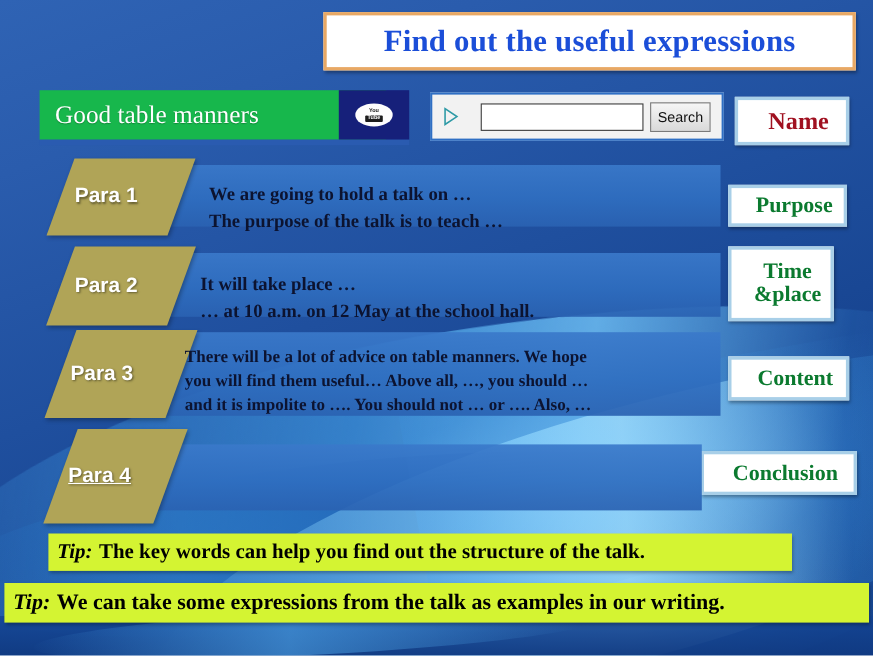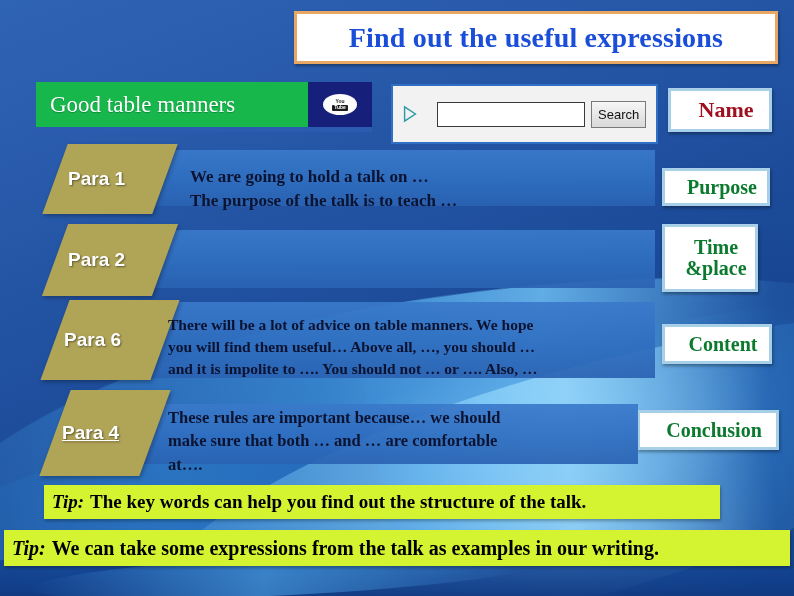--- a/index.html
+++ b/index.html
@@ -101,21 +101,21 @@
     padding: 0.5px 2px; border-radius: 1px; font-family: "Liberation Sans", sans-serif;
     margin-top: 1px;
   }
   #topic-underline {
     position: absolute; left: 0; top: 45px; width: 336px; height: 5px;
     background: #2a5bb0;
   }
 
   
   #search-box {
-    position: absolute; left: 391px; top: 84px; width: 267px; height: 60px;
+    position: absolute; left: 391px; top: 84px; width: 267px; height: 44px;
     background: #f2f2f2;
     border: 2px solid #2f6fc4;
     display: flex; align-items: center;
   }
   #play-icon { margin-left: 8px; width: 18px; height: 18px; flex: none; }
   #search-input {
     margin-left: 18px; width: 148px; height: 25px;
     background: #ffffff;
     border: 1px solid #3a3a3a;
     font-family: "Liberation Sans", sans-serif;
@@ -278,42 +278,41 @@
     <div class="body">
       <span class="ln">We are going to hold a talk on …</span>
       <span class="ln">The purpose of the talk is to teach …</span>
     </div>
   </div>
 
   <div class="row" id="row2">
     <div class="ribbon"></div>
     <div class="tag"></div>
     <div class="tag-label">Para 2</div>
+    <div class="body">
+      <span class="ln">It will take place …</span>
+      <span class="ln">… at 10 a.m. on 12 May at the school hall.</span>
+    </div>
   </div>
 
   <div class="row" id="row3">
     <div class="ribbon"></div>
     <div class="tag"></div>
-    <div class="tag-label">Para 6</div>
+    <div class="tag-label">Para 3</div>
     <div class="body">
       <span class="ln">There will be a lot of advice on table manners. We hope</span>
       <span class="ln">you will find them useful…   Above all, …, you should …</span>
       <span class="ln">and it is impolite to …. You should not … or …. Also, …</span>
     </div>
   </div>
 
   <div class="row" id="row4">
     <div class="ribbon"></div>
     <div class="tag"></div>
     <div class="tag-label">Para 4</div>
-    <div class="body">
-      <span class="ln">These rules are important because… we should</span>
-      <span class="ln">make sure that both … and … are comfortable</span>
-      <span class="ln">at….</span>
-    </div>
   </div>
 
   <div class="tip" id="tip1">
     <span class="kw">Tip:</span>
     <span class="txt">The key words can help you find out the structure of the talk.</span>
   </div>
   <div class="tip" id="tip2">
     <span class="kw">Tip:</span>
     <span class="txt">We can take some expressions from the talk as examples in our writing.</span>
   </div>

